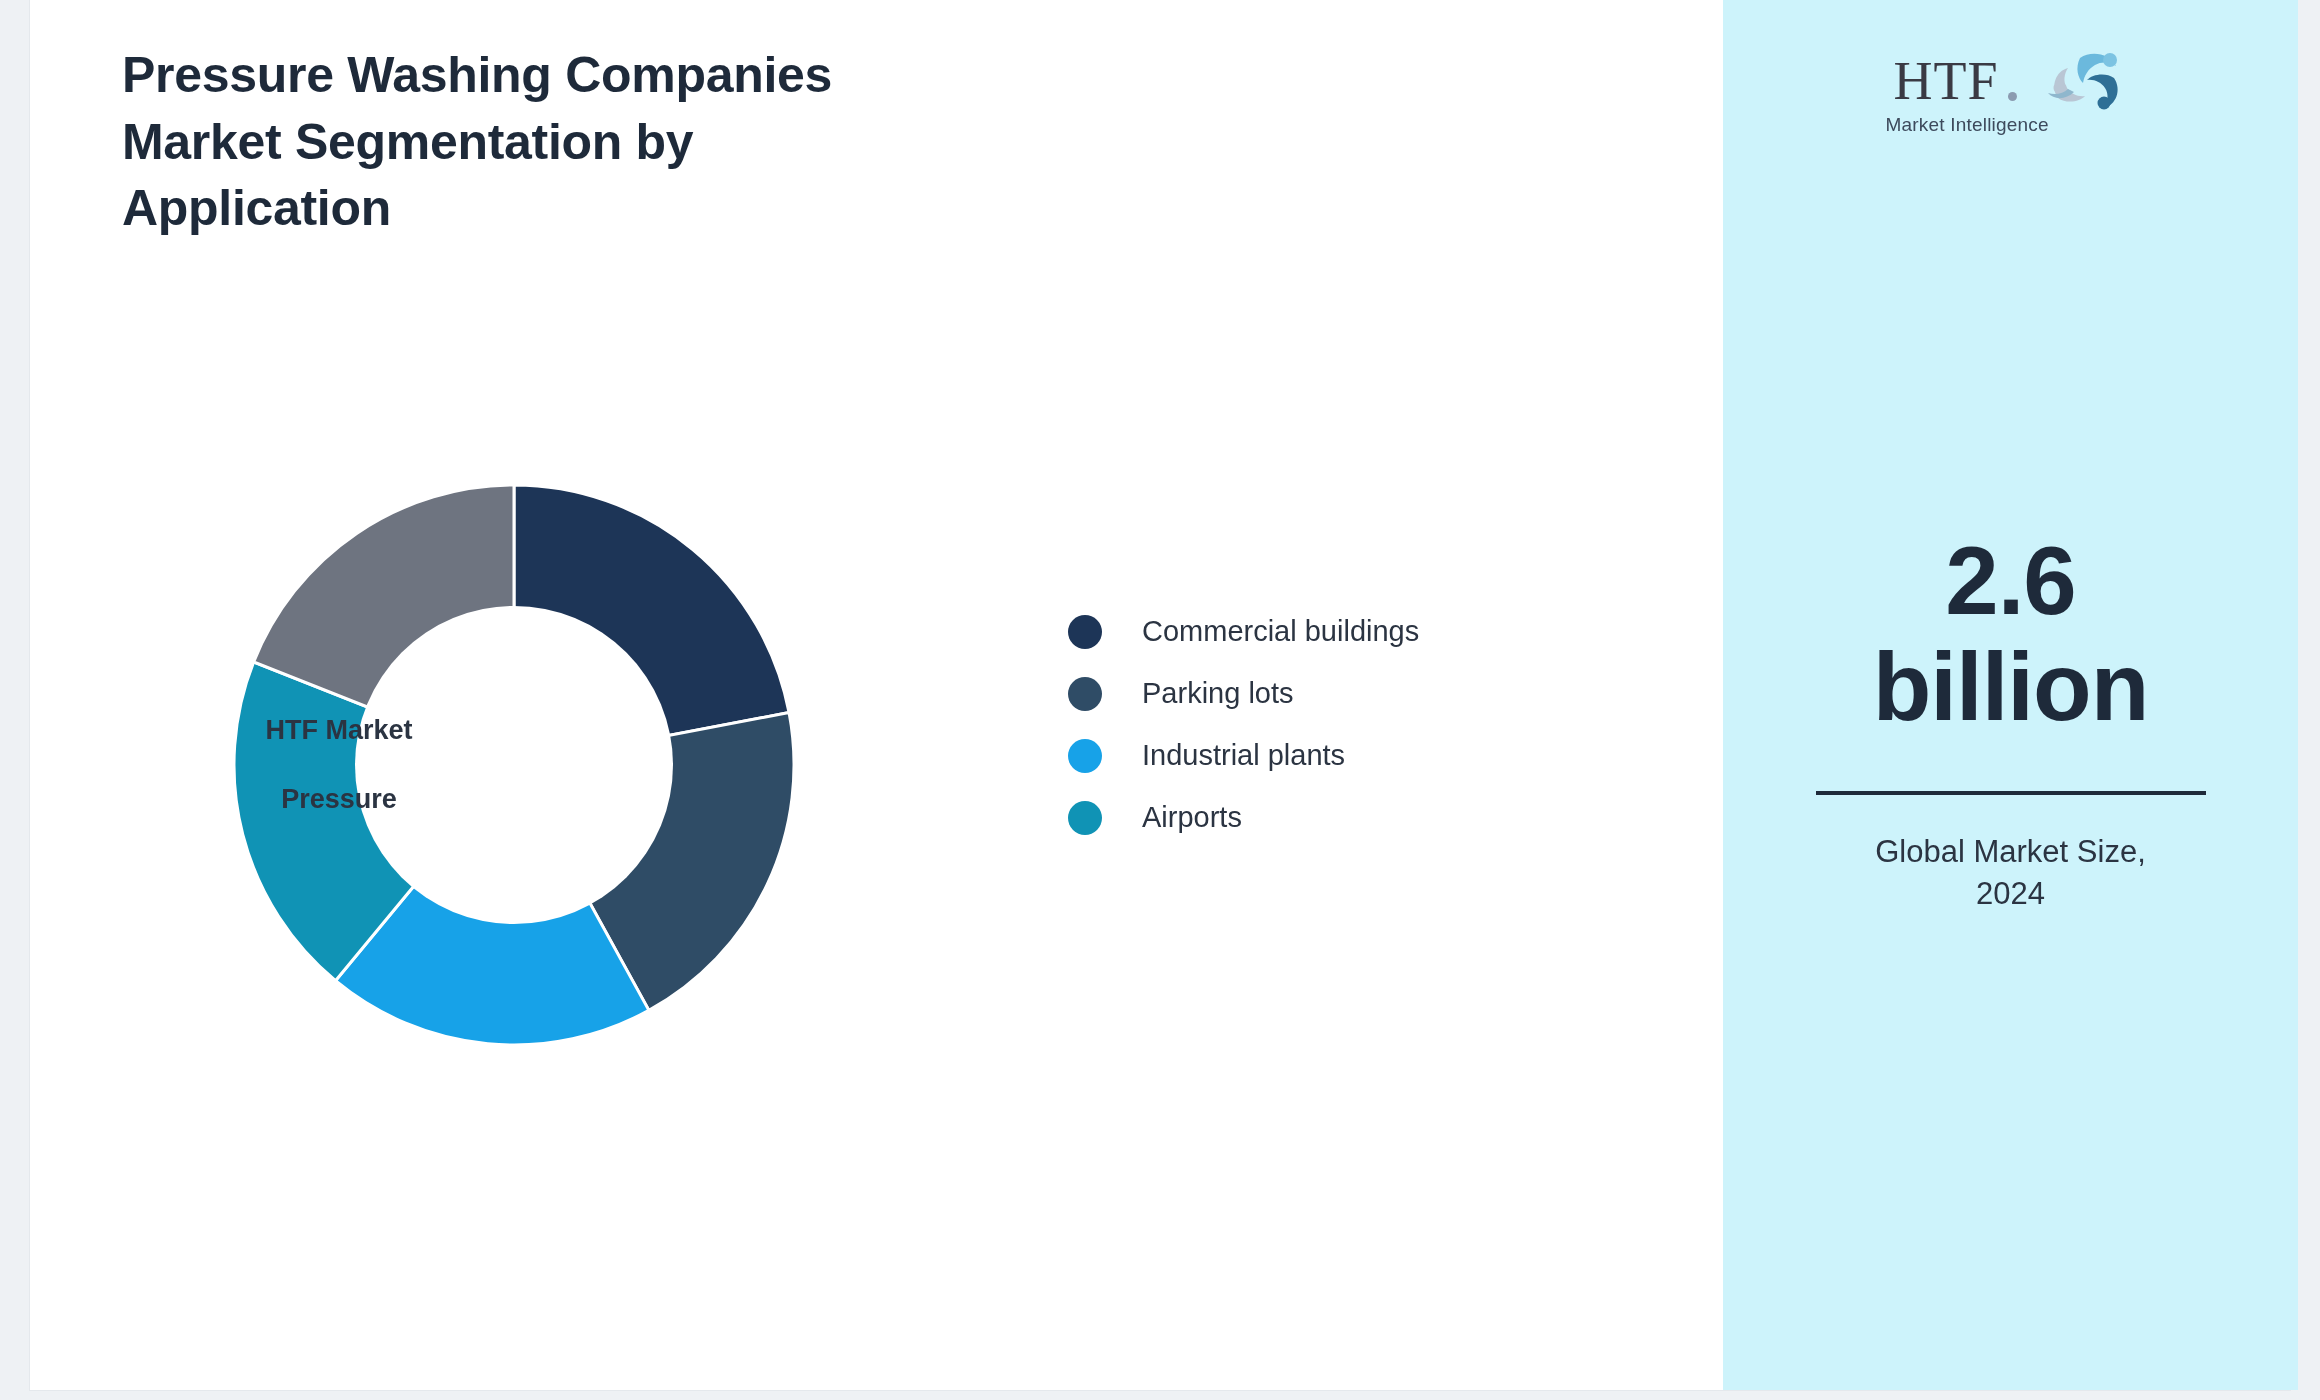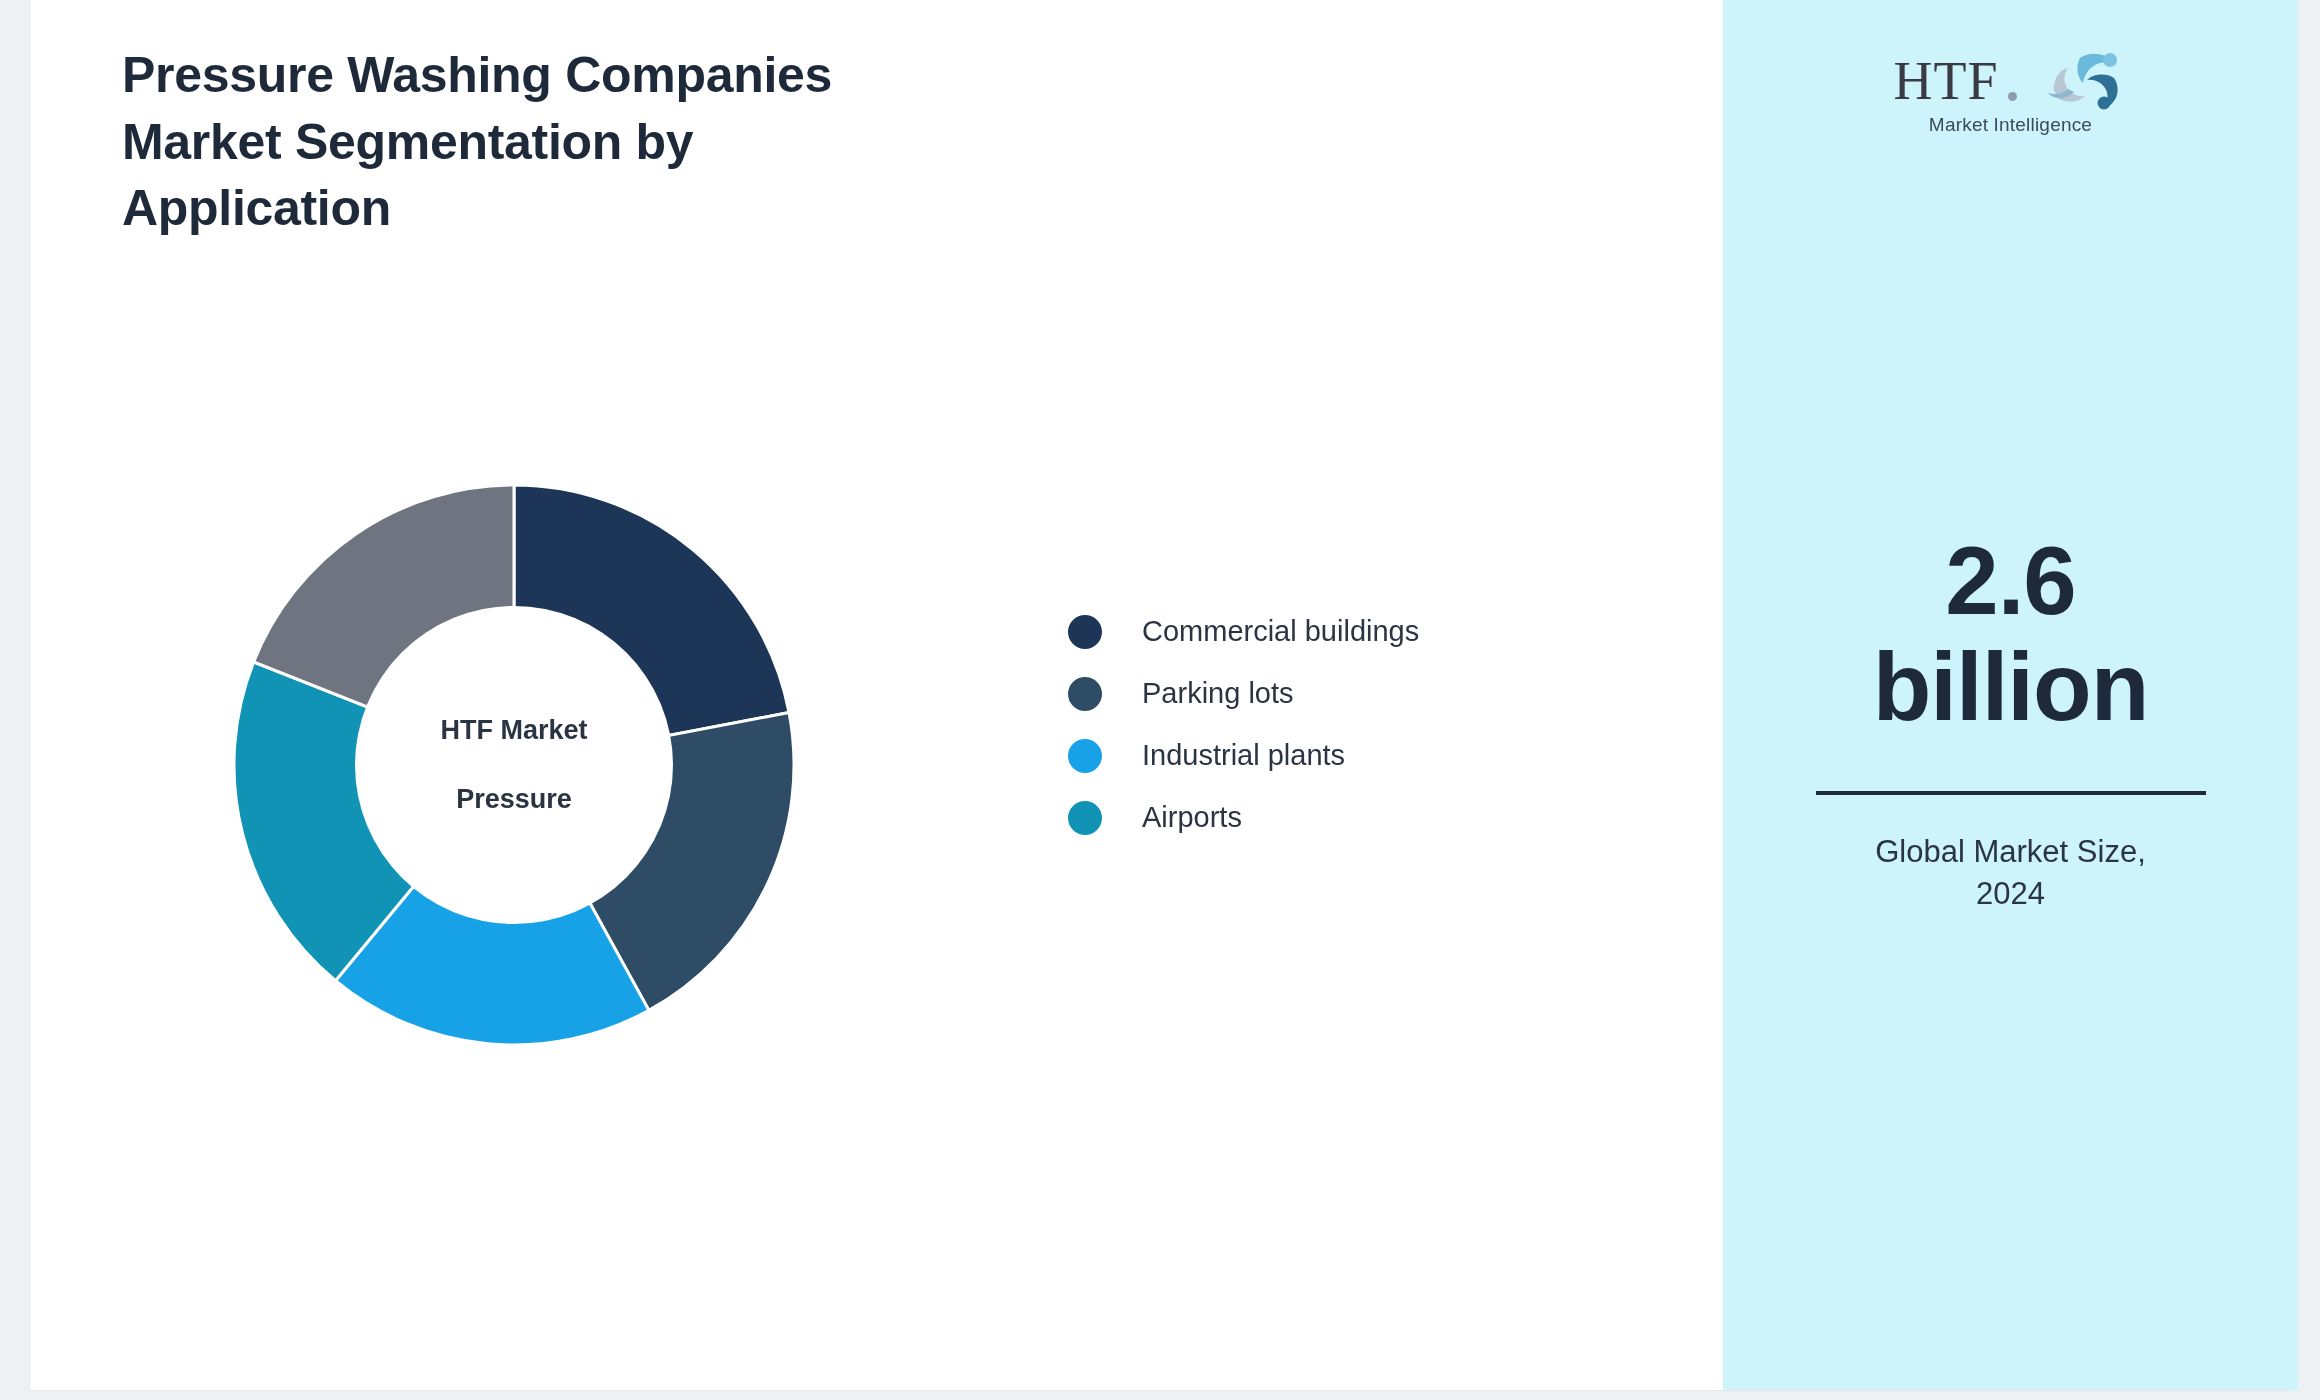--- a/index.html
+++ b/index.html
@@ -55,21 +55,21 @@
     display: block;
   }
   .donut-center-label {
     position: absolute;
     left: 0;
     top: 0;
     width: 560px;
     height: 560px;
     display: flex;
     align-items: center;
-    justify-content: center;
+    justify-content: flex-start;
     pointer-events: none;
   }
   .donut-center-label span {
     display: block;
     width: 210px;
     text-align: center;
     font-size: 27px;
     font-weight: bold;
     line-height: 1.28;
     color: #2b3442;
@@ -139,21 +139,20 @@
   .logo-emblem {
     position: absolute;
     right: 6px;
     top: 0px;
   }
   .logo-sub {
     position: absolute;
     left: 0;
     top: 66px;
     width: 100%;
-    text-align: center;
     font-size: 19px;
     color: #3d4a5c;
     letter-spacing: 0.2px;
   }
   .stat-block {
     position: absolute;
     left: 50%;
     transform: translateX(-50%);
     top: 528px;
     width: 420px;

